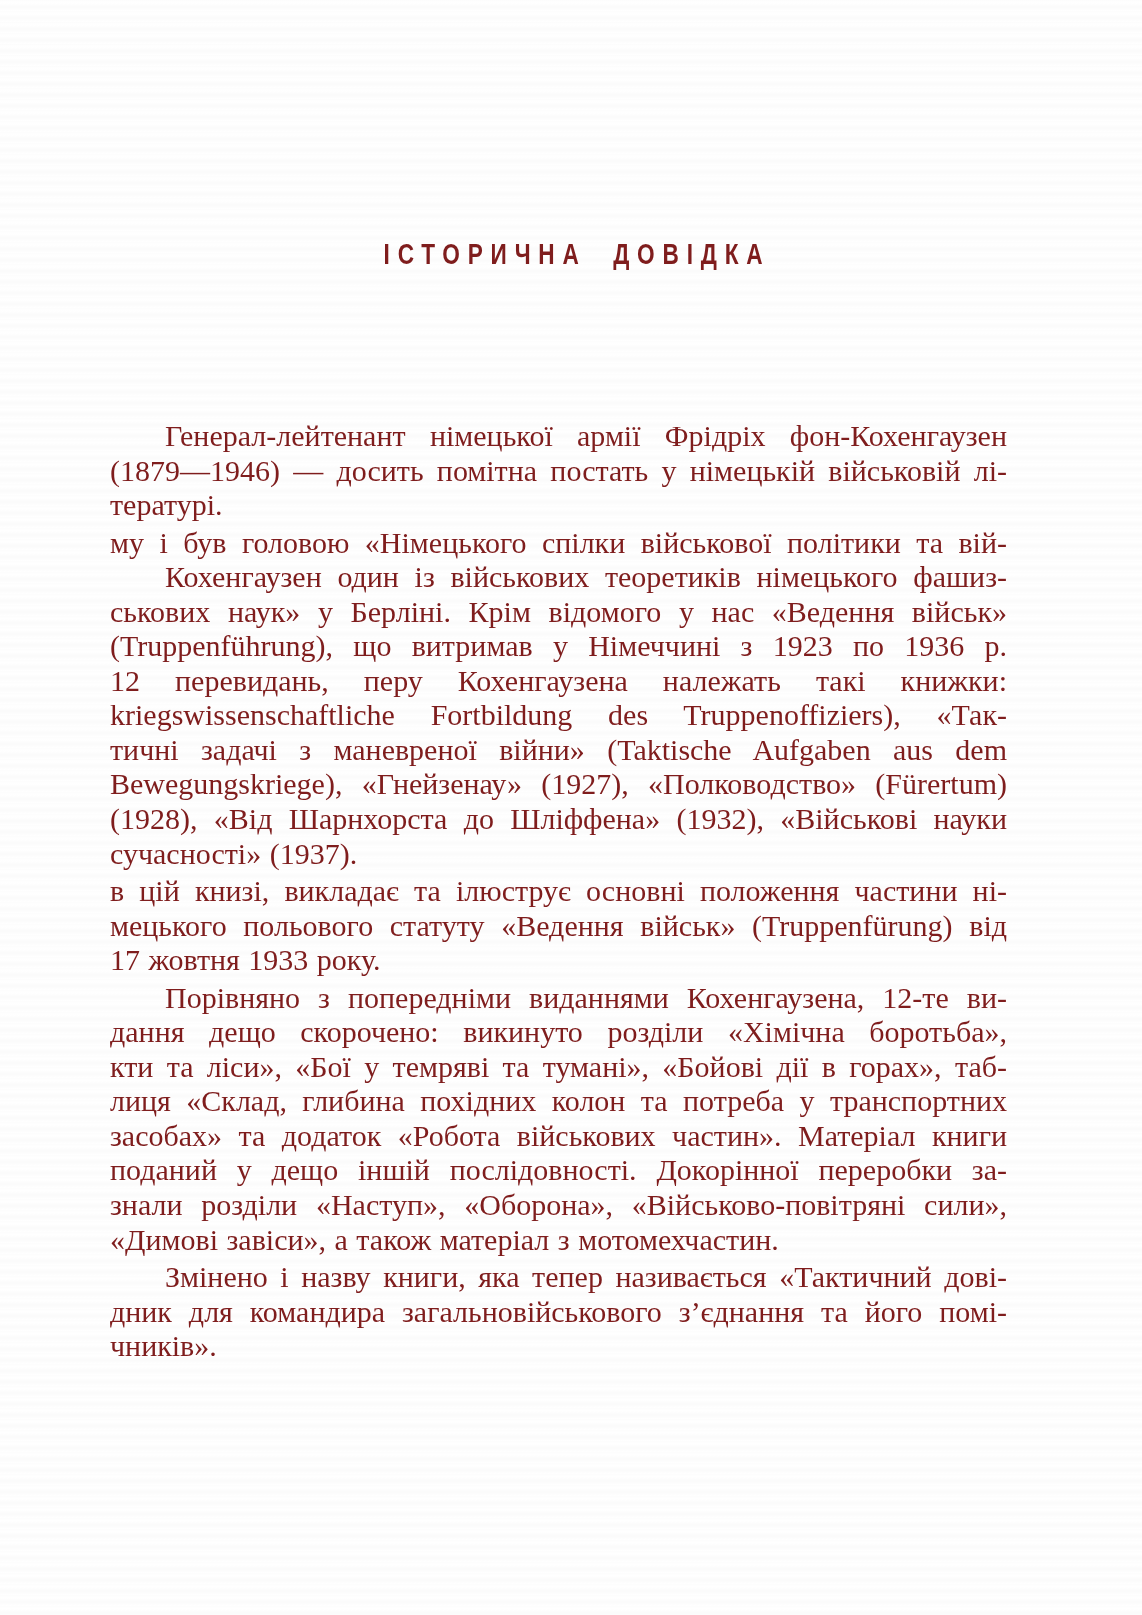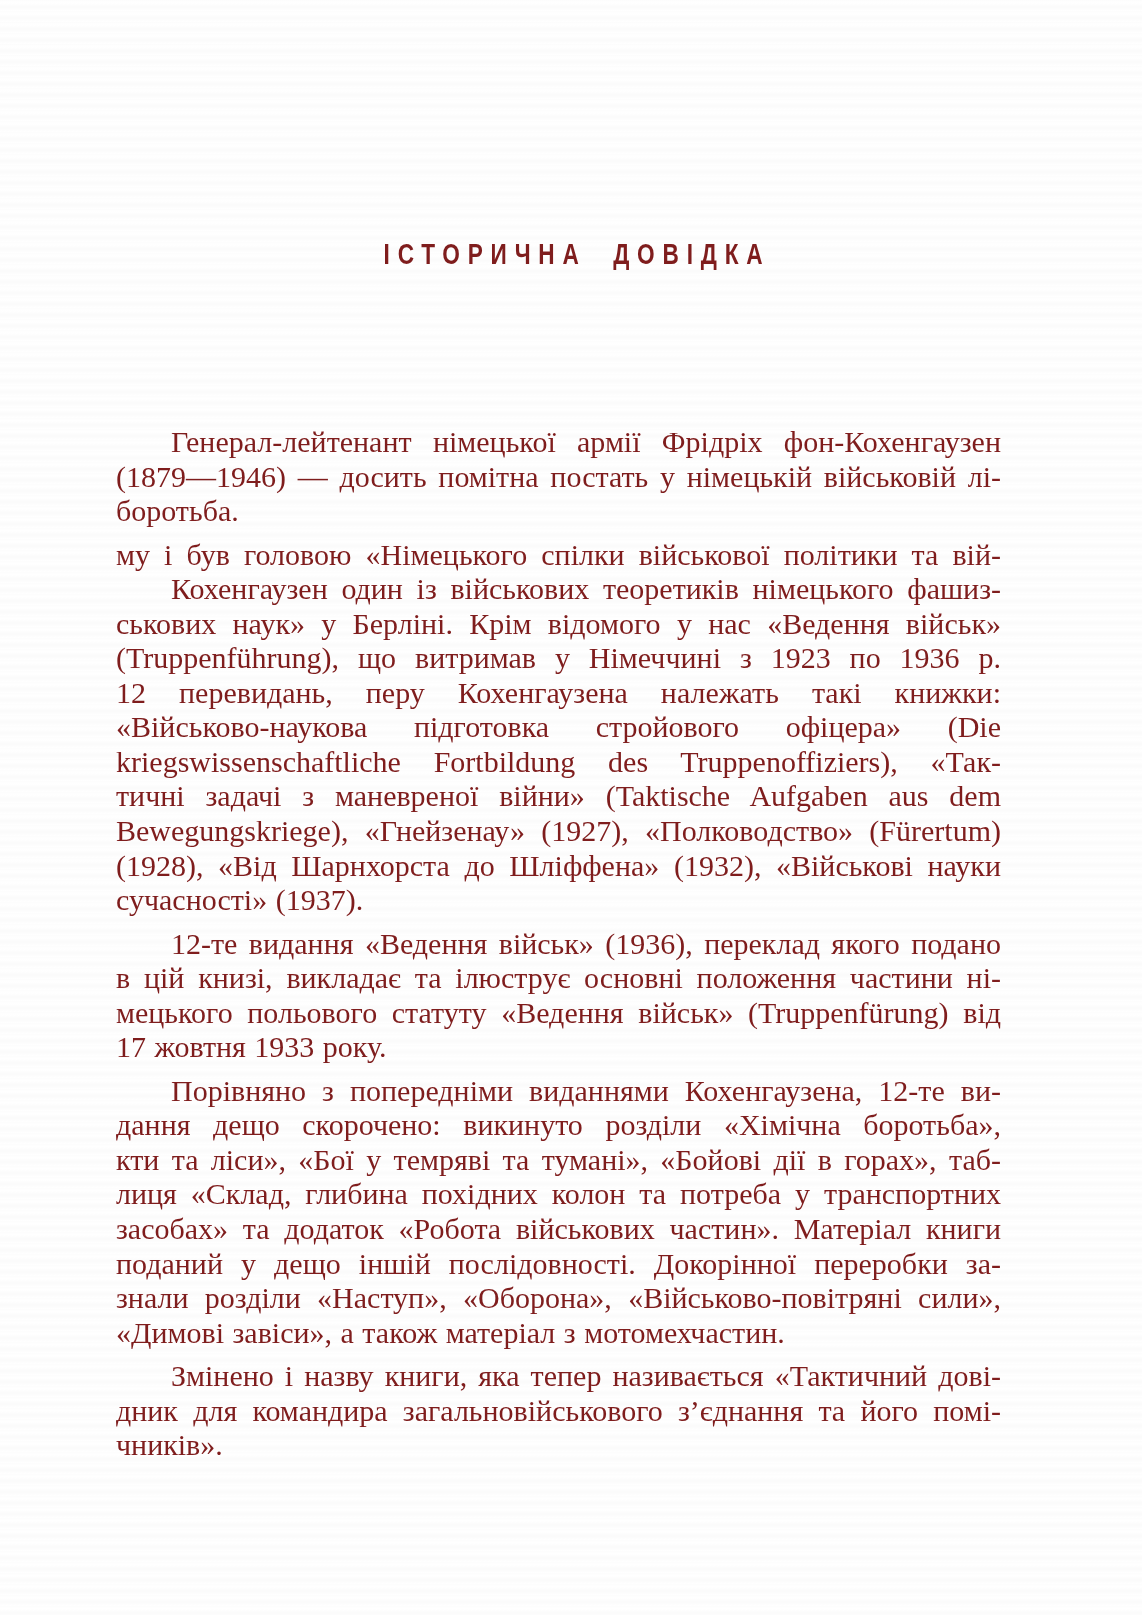--- a/index.html
+++ b/index.html
@@ -44,21 +44,21 @@
     transform-origin: 50% 50%;
     white-space: nowrap;
   }
   .body-text {
     position: absolute;
     top: 416px;
     left: 107px;
     width: 903px;
   }
   .paragraph {
-    margin: 9px;
+    margin: 3px;
   }
   .line {
     font-size: 30px;
     line-height: 34.55px;
     text-align: justify;
     text-align-last: justify;
     white-space: normal;
     word-spacing: 1px;
   }
   .line.first {
@@ -71,37 +71,35 @@
 </head>
 <body>
 
 <div class="page">
   <h1 class="chapter-title">ІСТОРИЧНА ДОВІДКА</h1>
 
   <div class="body-text">
       <div class="paragraph">
         <div class="line first">Генерал-лейтенант німецької армії Фрідріх фон-Кохенгаузен</div>
         <div class="line">(1879—1946) — досить помітна постать у німецькій військовій лі-</div>
-        <div class="line last">боротьба.</div>
+        <div class="line last">тературі.</div>
       </div>
       <div class="paragraph">
         <div class="line">му і був головою «Німецького спілки військової політики та вій-</div>
         <div class="line first">Кохенгаузен один із військових теоретиків німецького фашиз-</div>
         <div class="line">ськових наук» у Берліні. Крім відомого у нас «Ведення військ»</div>
         <div class="line">(Truppenführung), що витримав у Німеччині з 1923 по 1936 р.</div>
         <div class="line">12 перевидань, перу Кохенгаузена належать такі книжки:</div>
-        <div class="line">«Військово-наукова підготовка стройового офіцера» (Die</div>
         <div class="line">kriegswissenschaftliche Fortbildung des Truppenoffiziers), «Так-</div>
         <div class="line">тичні задачі з маневреної війни» (Taktische Aufgaben aus dem</div>
         <div class="line">Bewegungskriege), «Гнейзенау» (1927), «Полководство» (Fürertum)</div>
         <div class="line">(1928), «Від Шарнхорста до Шліффена» (1932), «Військові науки</div>
         <div class="line last">сучасності» (1937).</div>
       </div>
       <div class="paragraph">
-        <div class="line first">12-те видання «Ведення військ» (1936), переклад якого подано</div>
         <div class="line">в цій книзі, викладає та ілюструє основні положення частини ні-</div>
         <div class="line">мецького польового статуту «Ведення військ» (Truppenfürung) від</div>
         <div class="line last">17 жовтня 1933 року.</div>
       </div>
       <div class="paragraph">
         <div class="line first">Порівняно з попередніми виданнями Кохенгаузена, 12-те ви-</div>
         <div class="line">дання дещо скорочено: викинуто розділи «Хімічна боротьба»,</div>
         <div class="line">кти та ліси», «Бої у темряві та тумані», «Бойові дії в горах», таб-</div>
         <div class="line">лиця «Склад, глибина похідних колон та потреба у транспортних</div>
         <div class="line">засобах» та додаток «Робота військових частин». Матеріал книги</div>

